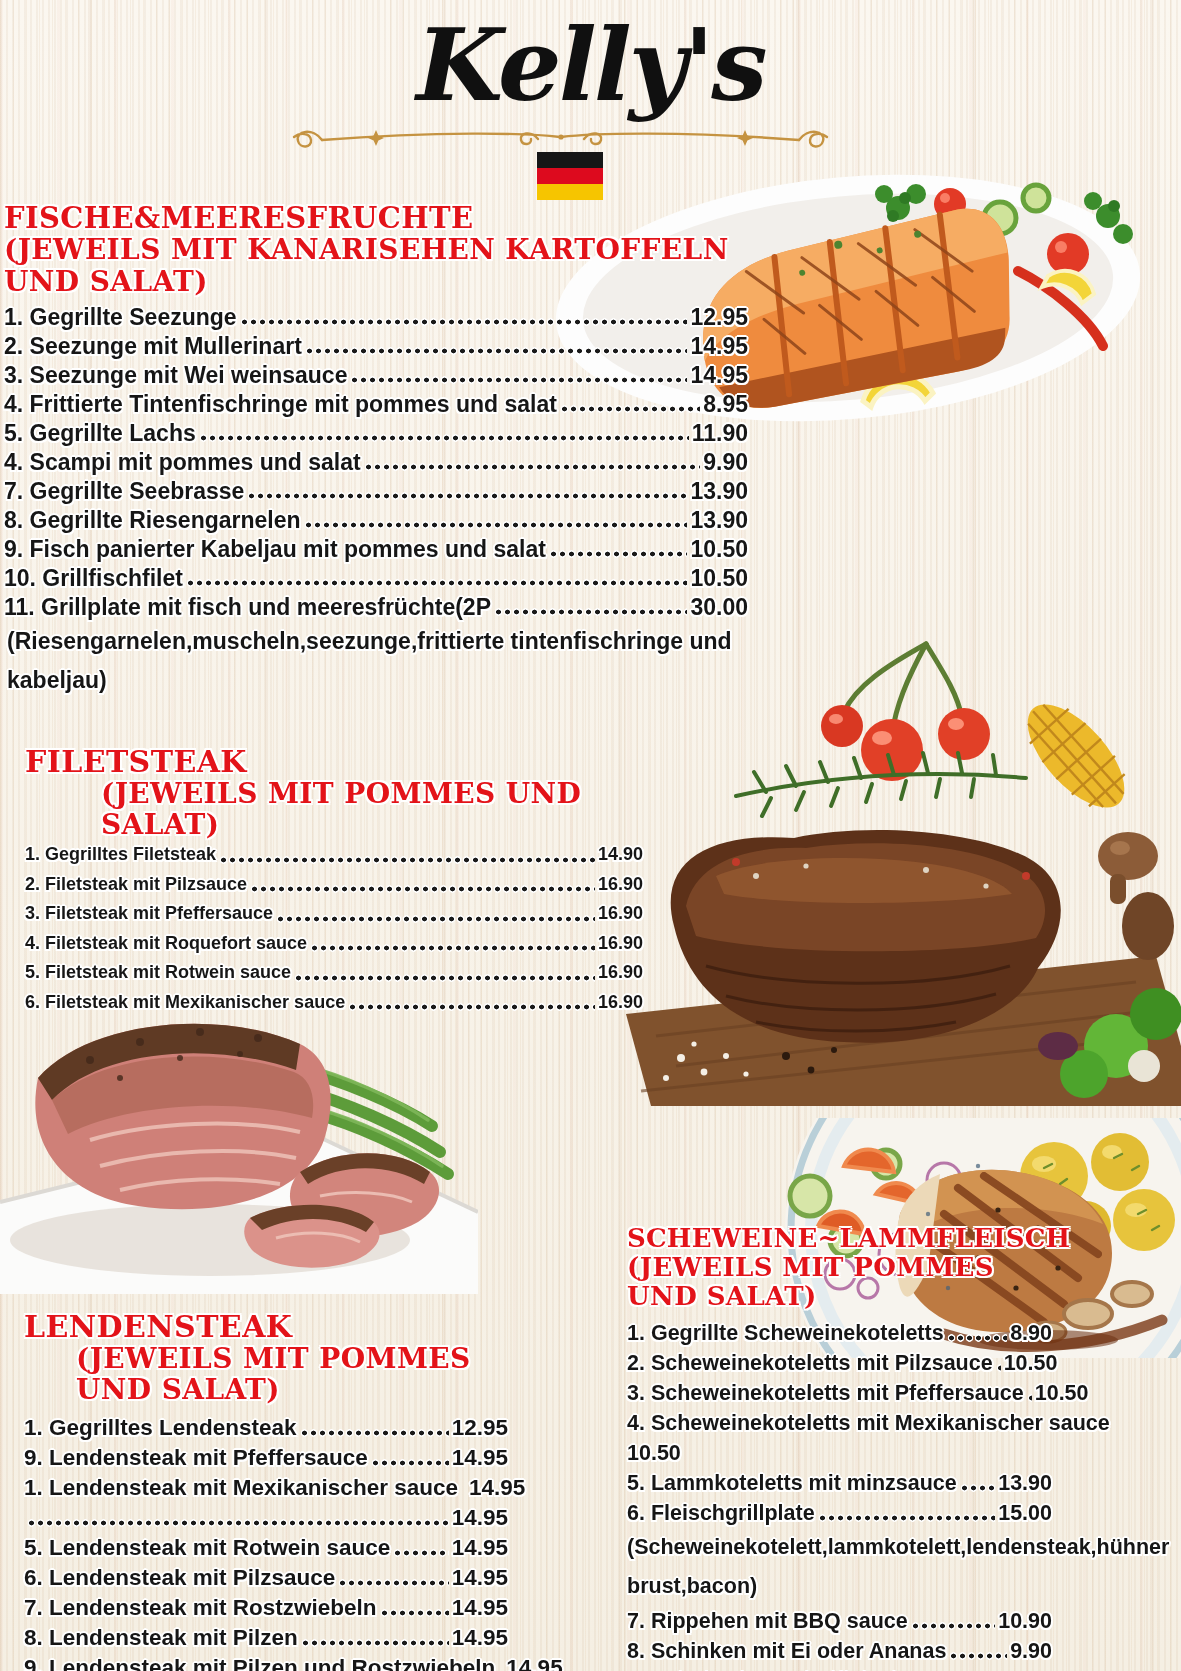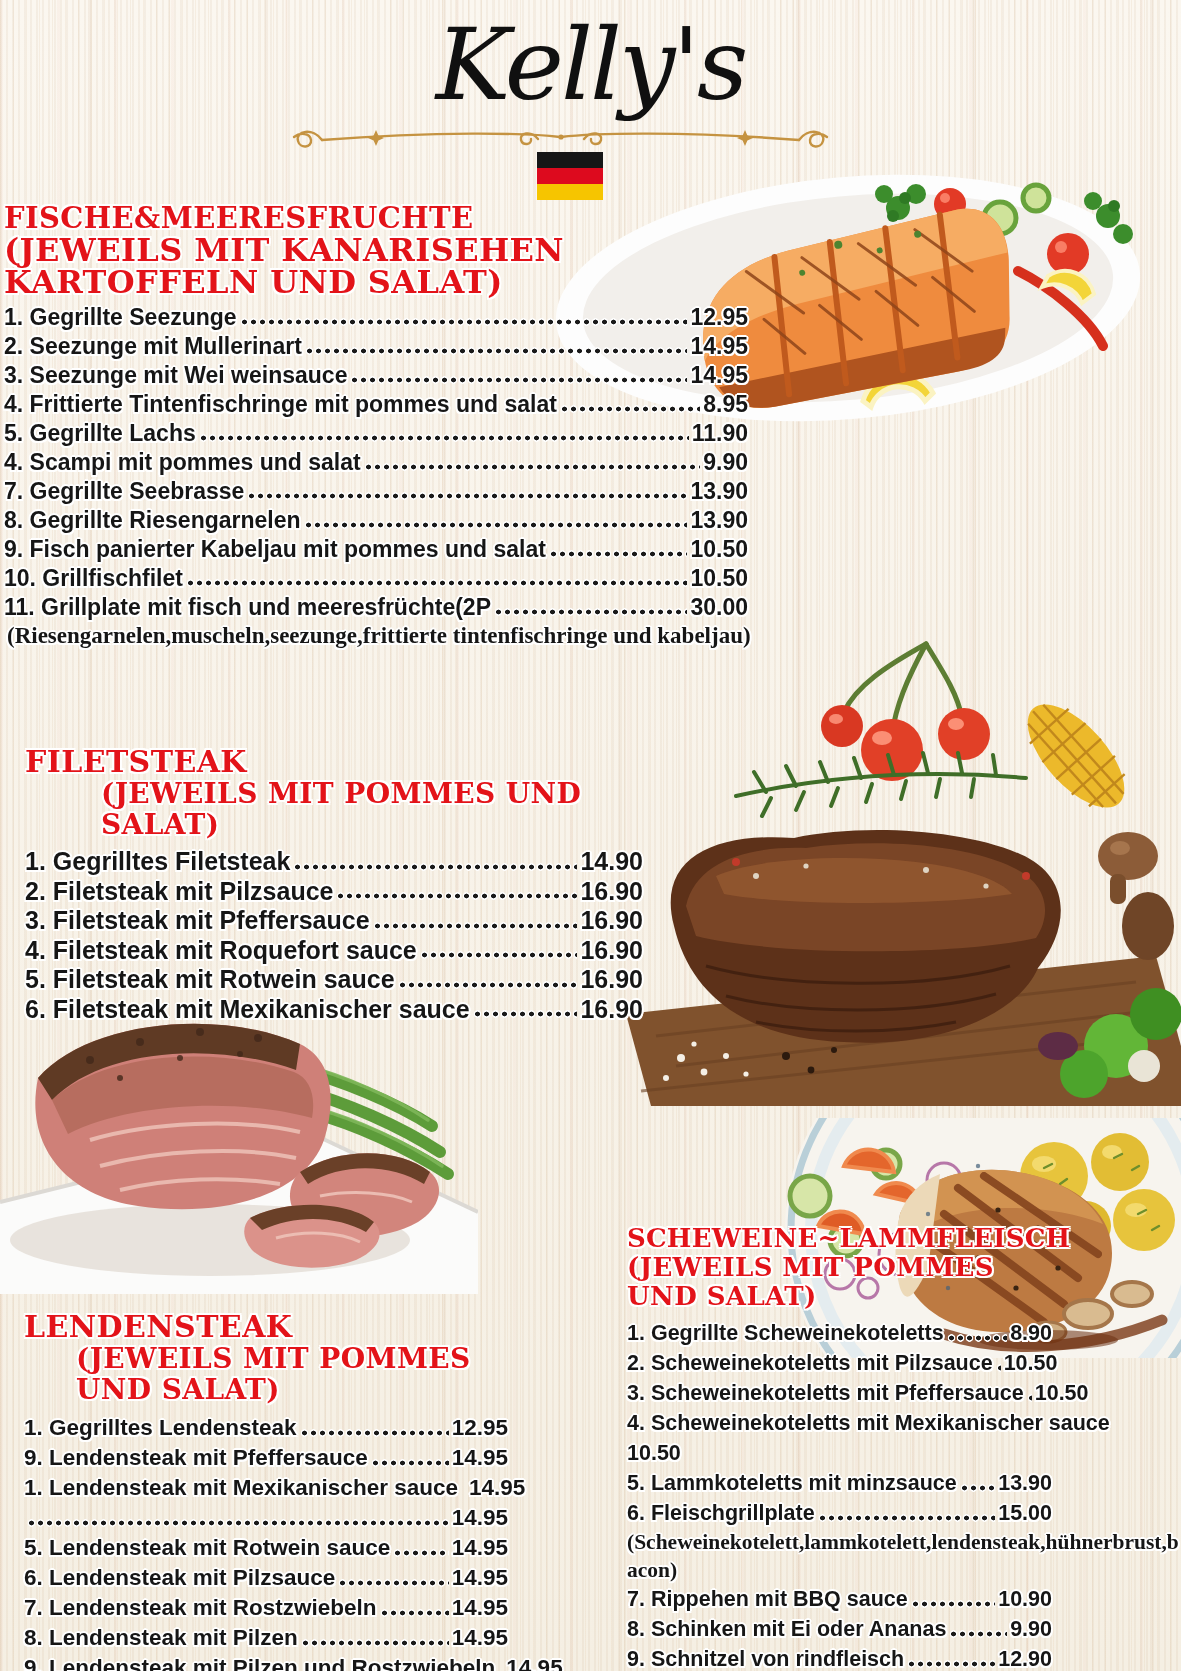--- a/index.html
+++ b/index.html
@@ -10,21 +10,21 @@
       repeating-linear-gradient(90deg, rgba(186,150,110,0.10) 0 2px, rgba(0,0,0,0) 2px 6px),
       repeating-linear-gradient(90deg, rgba(222,196,164,0.20) 0 1px, rgba(0,0,0,0) 1px 13px),
       repeating-linear-gradient(90deg, rgba(0,0,0,0) 0 88px, rgba(206,172,140,0.14) 88px 91px, rgba(0,0,0,0) 91px 177px),
       repeating-linear-gradient(90deg, rgba(214,120,90,0.05) 0 3px, rgba(0,0,0,0) 3px 57px),
       linear-gradient(180deg,#fbf7f0,#f5efe3);
     font-family:"Liberation Sans", sans-serif;
   }
   
   .brand{
     position:absolute; top:6px; left:0; width:100%; text-align:center;
-    font-family:"DejaVu Serif", serif; font-style:italic; font-weight:normal;
+    font-family:"DejaVu Serif", serif; font-style:italic; font-weight:bold;
     font-size:100px; line-height:118px; color:#101010; letter-spacing:-3px;
     z-index:4;
   }
   .flourish{position:absolute; top:118px; left:288px; width:545px; height:36px; z-index:4;}
   .flag{
     position:absolute; top:152px; left:537px; width:66px; height:48px; z-index:4;
     display:flex; flex-direction:column;
   }
   .flag .stripe{flex:1;}
   
@@ -51,33 +51,33 @@
   .row .price{flex:0 0 auto;}
   .leader{flex:1 1 0; min-width:6px; margin:0 3px 0 2px;}
   .leader.dotted{
     background-image:
       radial-gradient(circle, #1a1a1a 2.1px, rgba(0,0,0,0) 2.7px),
       radial-gradient(circle, #ffffff 3.5px, rgba(255,255,255,0) 4.1px);
     background-size:9px 12px, 9px 12px;
     background-repeat:repeat-x, repeat-x;
     background-position:1px calc(100% - 4px), 1px calc(100% - 4px);
   }
-  .note,.item-note{overflow-wrap:anywhere; line-height:28px;font-family:Liberation Serif, serif;}
+  .note,.item-note{overflow-wrap:anywhere; line-height:39px;}
   
   .s-fische{left:4px; top:202px; width:744px;}
   .s-fische h2{font-size:29px; line-height:32px;}
-  .s-fische h3{font-size:32px; line-height:32px;}
+  .s-fische h3{font-size:28px; line-height:32px;}
   .s-fische .items{margin-top:5px; font-size:23px;}
   .s-fische .row{height:29px; line-height:29px;}
   .s-fische .note{width:828px; font-size:23px; padding-left:3px; margin-top:0;}
   
   .s-filet{left:25px; top:745px; width:618px;}
   .s-filet h2{font-size:30px; line-height:33px;}
   .s-filet h3{font-size:28px; line-height:31px; margin-left:76px;}
-  .s-filet .items{margin-top:7px; font-size:25px;text-align:right;}
+  .s-filet .items{font-size:18px;text-align:right;}
   .s-filet .row{height:29.5px; line-height:29.5px;}
   
   .s-lenden{left:24px; top:1310px; width:484px;}
   .s-lenden h2{font-size:30px; line-height:33px;}
   .s-lenden h3{font-size:28px; line-height:31px; margin-left:52px;}
   .s-lenden .items{margin-top:8px; font-size:22.5px;}
   .s-lenden .row{height:30px; line-height:30px;}
   
   .s-schwein{left:627px; top:1224px; width:425px;}
   .s-schwein h2{font-size:26px; line-height:29px; letter-spacing:.2px;}

